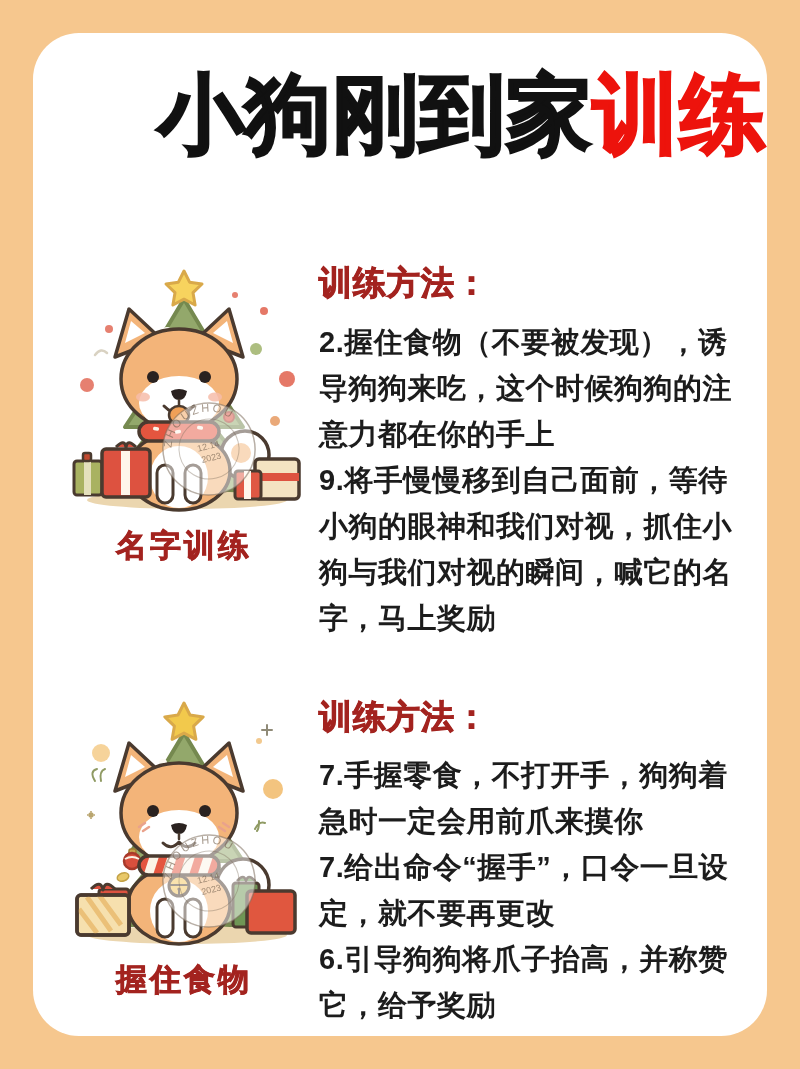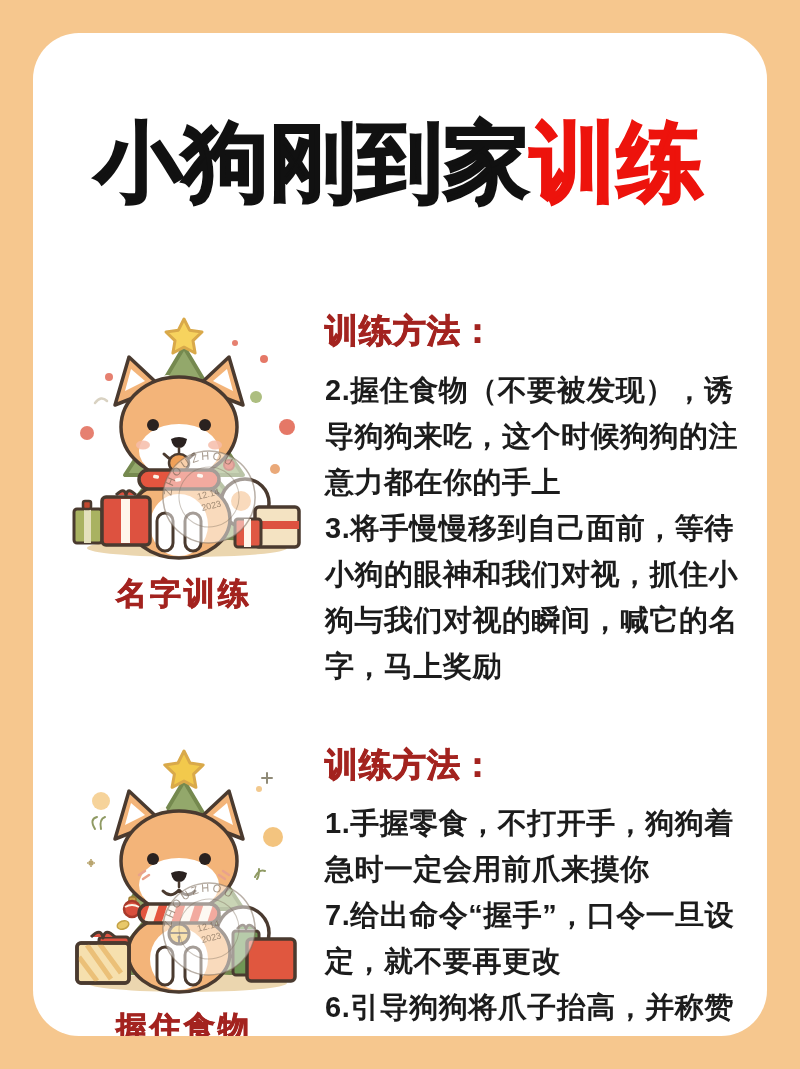--- a/index.html
+++ b/index.html
@@ -11,22 +11,22 @@
     overflow: hidden;
   }
   .card {
     position: absolute;
     inset: 33px;
     background: #FFFFFF;
     border-radius: 46px;
     overflow: hidden;
   }
   .title {
-    margin-top: 84px;
-    text-align: center;
+    margin-top: 36px;
+    text-align: right;
     font-size: 86px;
     font-weight: 900;
     line-height: 1.05;
     letter-spacing: 1px;
     color: #111111;
     white-space: nowrap;
   }
   .title .t-black { color: #111111; -webkit-text-stroke: 2.5px #111111; }
   .title .t-red   { color: #ED130C; -webkit-text-stroke: 2.5px #ED130C; }
   .section {
@@ -46,21 +46,21 @@
   .figure-col svg { display: block; width: 250px; height: 250px; }
   .caption {
     margin-top: 12px;
     font-size: 31px;
     font-weight: 800;
     letter-spacing: 3px;
     color: #A3231F;
     -webkit-text-stroke: 0.8px #A3231F;
   }
   .text-col {
-    margin-left: 16px;
+    margin-left: 10px;
     width: 435px;
     flex: 0 0 435px;
   }
   .method-heading {
     font-size: 33px;
     font-weight: 800;
     letter-spacing: 1px;
     color: #A3231F;
     -webkit-text-stroke: 1px #A3231F;
     line-height: 1.2;
@@ -174,21 +174,21 @@
           <text class="wm-text" font-size="9" text-anchor="middle" y="0">12.14</text>
           <text class="wm-text" font-size="9" text-anchor="middle" y="12">2023</text>
         </g>
       </svg>
       <div class="caption">名字训练</div>
     </div>
     <div class="text-col">
       <div class="method-heading">训练方法：</div>
       <div class="steps">
         <p>2.握住食物（不要被发现），诱导狗狗来吃，这个时候狗狗的注意力都在你的手上</p>
-        <p>3.将手慢慢移到自己面前，等待小狗的眼神和我们对视，抓住小狗与我们对视的瞬间，喊它的名字，马上奖励</p>
+        <p>9.将手慢慢移到自己面前，等待小狗的眼神和我们对视，抓住小狗与我们对视的瞬间，喊它的名字，马上奖励</p>
       </div>
     </div>
   </div>
 
   <div class="section section-2">
     <div class="figure-col">
       <svg viewBox="0 0 250 250" aria-hidden="true">
         <g>
           <circle cx="42" cy="56" r="9" fill="#F5CE8F" opacity="0.9"></circle>
           <circle cx="214" cy="92" r="10" fill="#F2BE71" opacity="0.9"></circle>
@@ -290,20 +290,20 @@
           </text>
           <text class="wm-text" font-size="9" text-anchor="middle" y="0">12.14</text>
           <text class="wm-text" font-size="9" text-anchor="middle" y="12">2023</text>
         </g>
       </svg>
       <div class="caption">握住食物</div>
     </div>
     <div class="text-col">
       <div class="method-heading">训练方法：</div>
       <div class="steps">
-        <p>1.手握零食，不打开手，狗狗着急时一定会用前爪来摸你</p>
+        <p>7.手握零食，不打开手，狗狗着急时一定会用前爪来摸你</p>
         <p>7.给出命令“握手”，口令一旦设定，就不要再更改</p>
         <p>6.引导狗狗将爪子抬高，并称赞它，给予奖励</p>
       </div>
     </div>
   </div>
 
 </div>
 
 </body></html>

